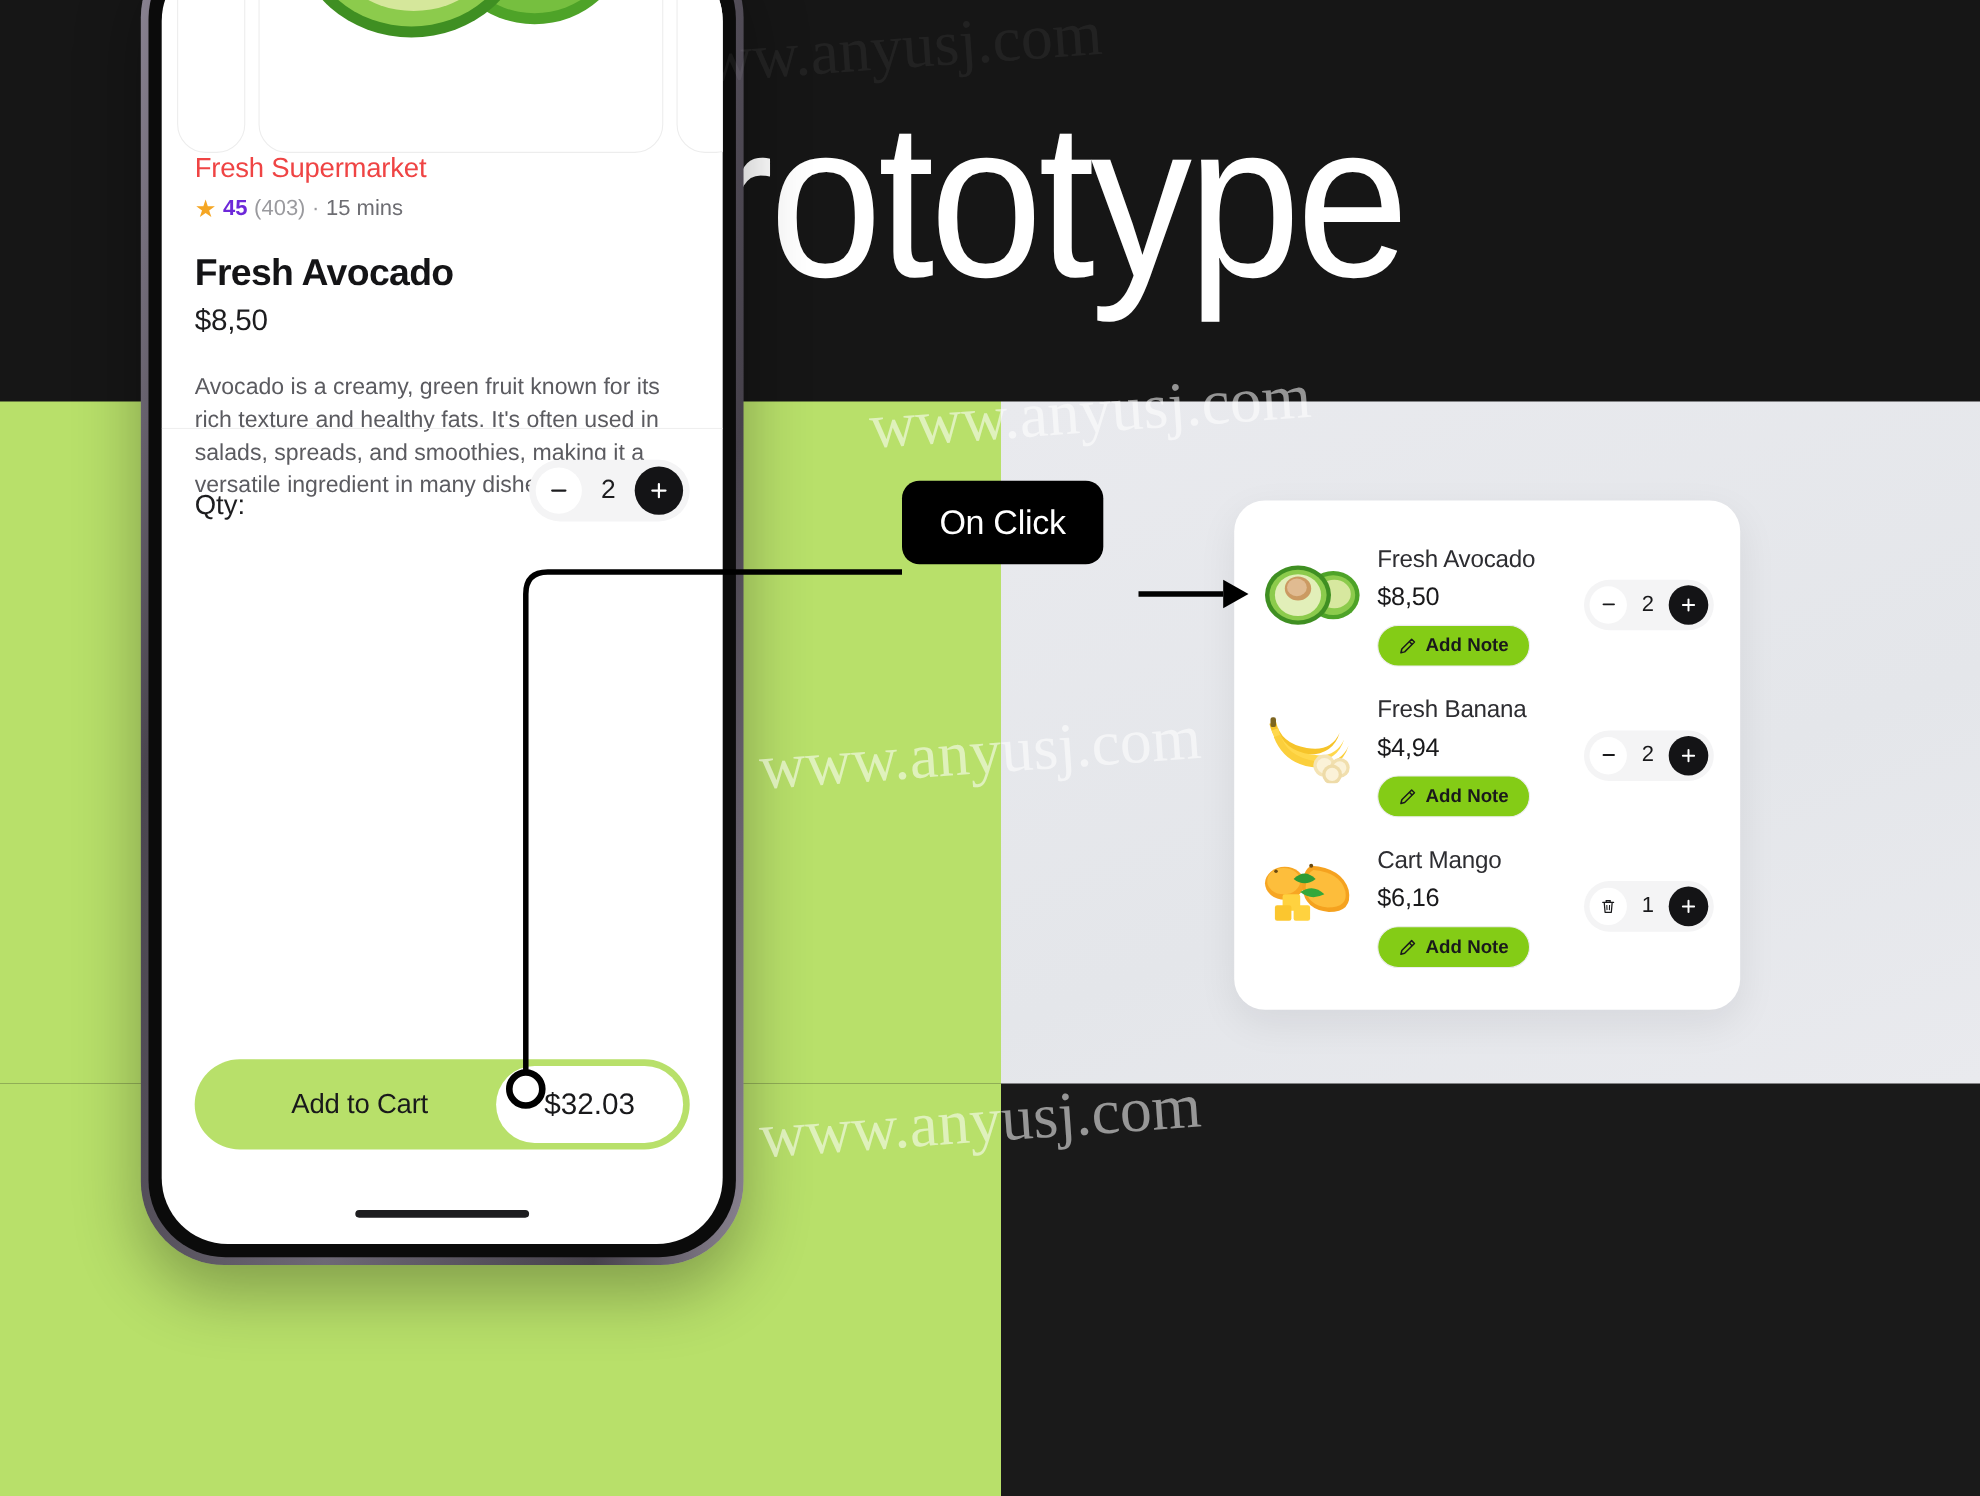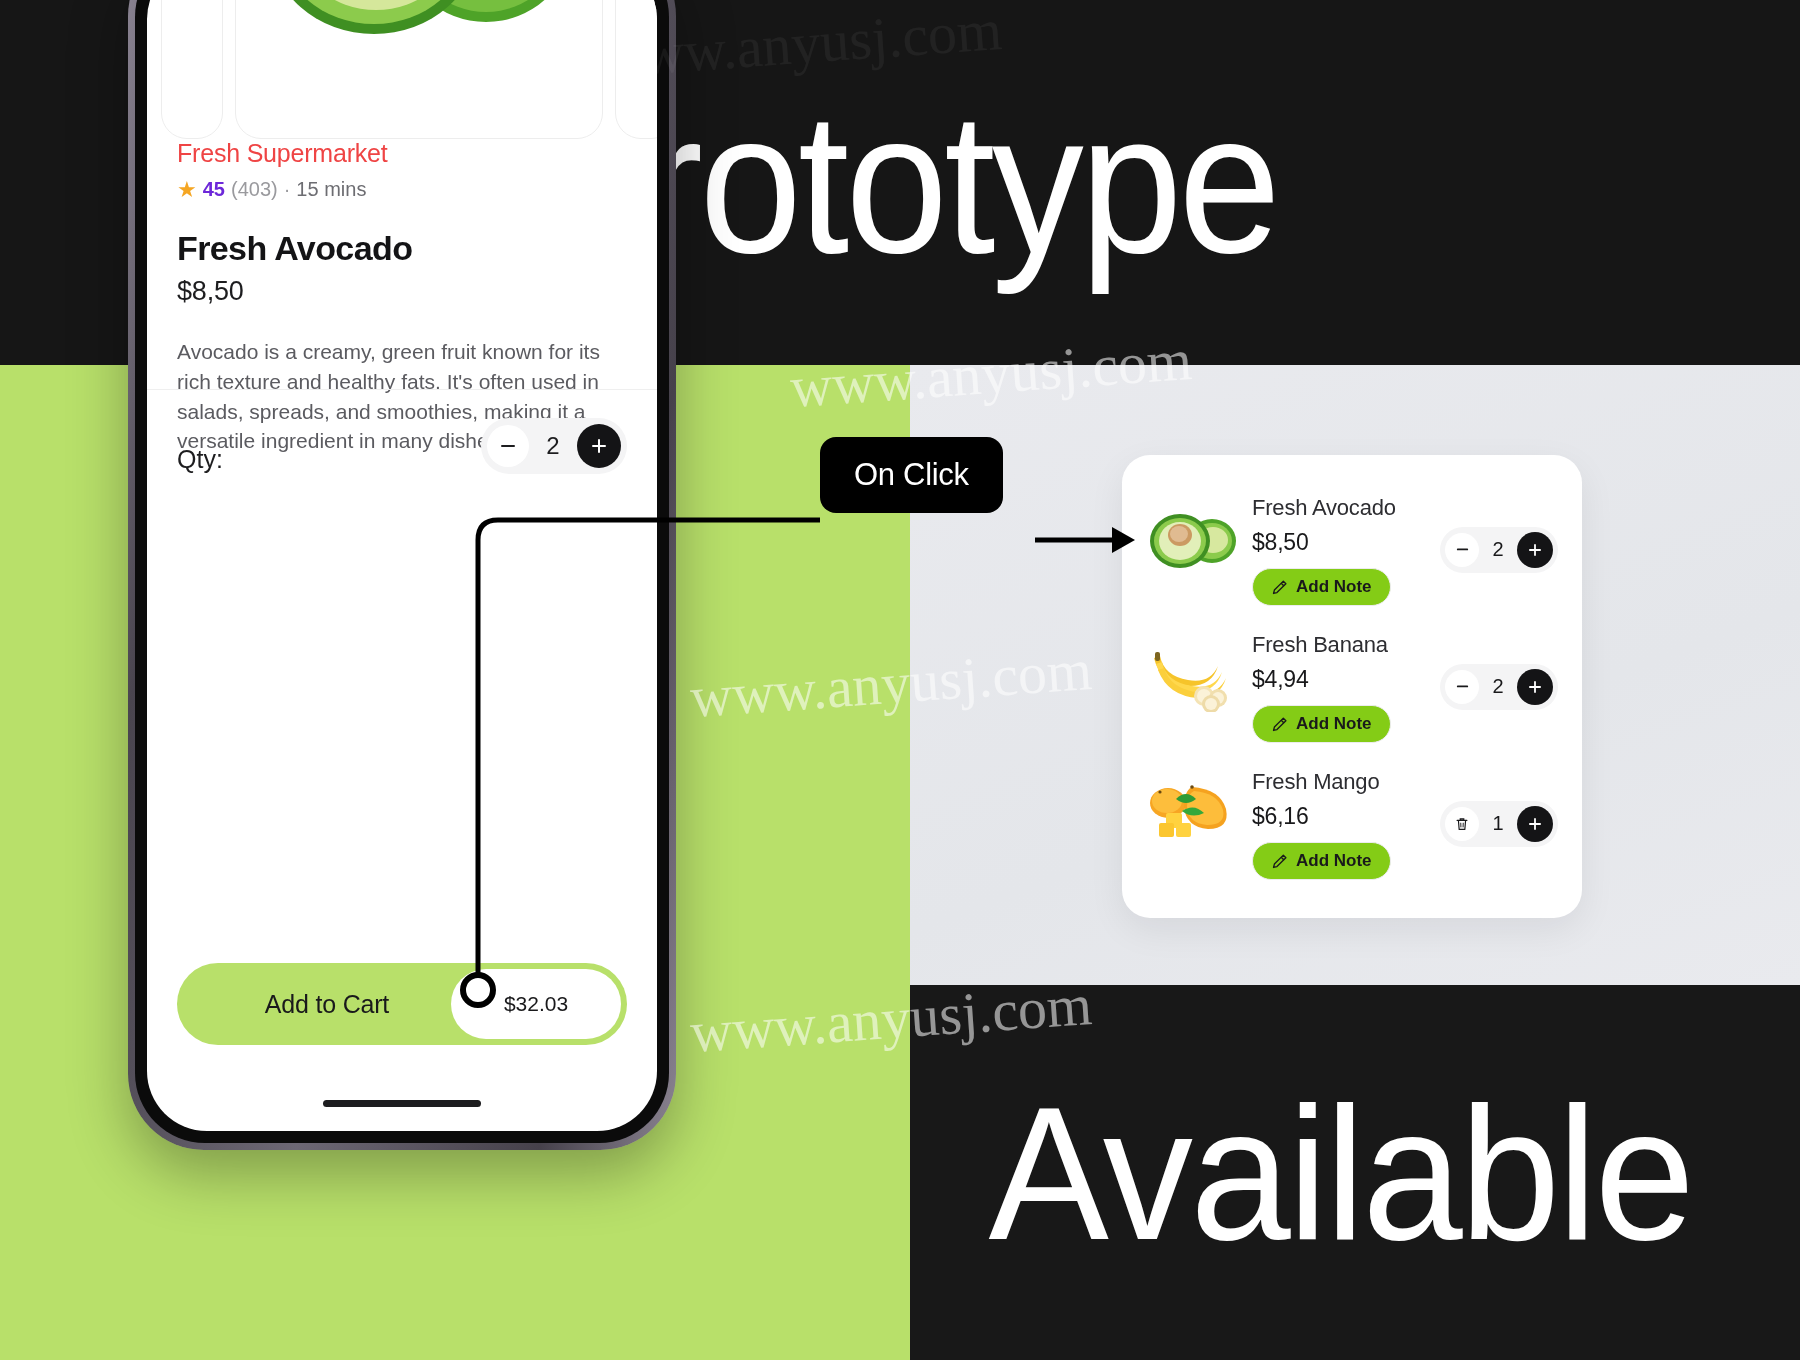--- a/index.html
+++ b/index.html
@@ -179,21 +179,21 @@
   .cta-label {
     font-size: 25px; color: #19191b; letter-spacing: -0.2px;
     position: absolute; left: 0; right: 0; text-align: center;
     padding-right: 150px;
   }
   .cta-price {
     position: absolute; right: 6px; top: 6px;
     height: 70px; min-width: 170px; padding: 0 24px;
     border-radius: 999px; background: #ffffff;
     display: flex; align-items: center; justify-content: center;
-    font-size: 21px; color: #19191b;
+    font-size: 27px; color: #19191b;
   }
 
   
   .connector { position: absolute; inset: 0; pointer-events: none; z-index: 8; }
   .on-click-badge {
     position: absolute; left: 820px; top: 437px;
     background: #000; color: #fff;
     padding: 20px 34px; border-radius: 16px;
     font-size: 31px; letter-spacing: -0.3px;
     z-index: 9;
@@ -265,23 +265,20 @@
     <div class="top-banner-title">Prototype</div>
   </div>
   <div class="wm dark" style="left:600px; top:10px;">www.anyusj.com</div>
 
   <div class="canvas">
     <div class="canvas-left"></div>
     <div class="canvas-right"></div>
   </div>
 
   <div class="lower-left-green"></div>
-  <div class="lower-right-dark">
-    <div class="lower-banner-title">Available</div>
-  </div>
 
   <div class="phone">
     <div class="phone-inner">
       <div class="phone-screen">
 
         <div class="screen-scroll">
 
           <div class="gallery">
             <div class="gallery-card side"></div>
             <div class="gallery-card main">
@@ -455,21 +452,21 @@
           <path d="M30 22 Q40 12 50 22 Q40 30 30 22 Z" fill="#2f9b34"></path>
           <path d="M36 34 Q48 26 58 36 Q46 42 36 34 Z" fill="#35a83b"></path>
           <rect x="20" y="36" width="16" height="15" rx="2" fill="#ffd23f"></rect>
           <rect x="13" y="46" width="15" height="14" rx="2" fill="#fbc62f"></rect>
           <rect x="30" y="46" width="15" height="14" rx="2" fill="#ffd23f"></rect>
           <circle cx="14" cy="15" r="1.6" fill="#6b4a10"></circle>
           <circle cx="46" cy="10" r="1.8" fill="#6b4a10"></circle>
         </svg>
       </div>
       <div class="cart-mid">
-        <div class="cart-name">Fresh Mango</div>
+        <div class="cart-name">Cart Mango</div>
         <div class="cart-price">$6,16</div>
         <div class="note-btn">
           <svg width="17" height="17" viewBox="0 0 20 20">
             <path d="M14.5 2.5 L17.5 5.5 L7 16 L3 17 L4 13 Z" fill="none" stroke="#19191b" stroke-width="1.6" stroke-linejoin="round"></path>
             <line x1="12" y1="5" x2="15" y2="8" stroke="#19191b" stroke-width="1.6"></line>
           </svg>
           <span>Add Note</span>
         </div>
       </div>
       <div class="cart-right">

